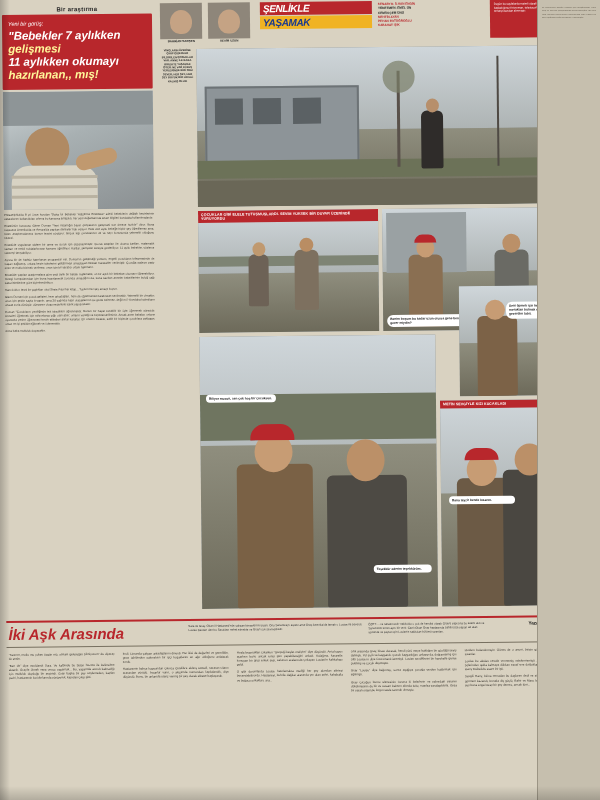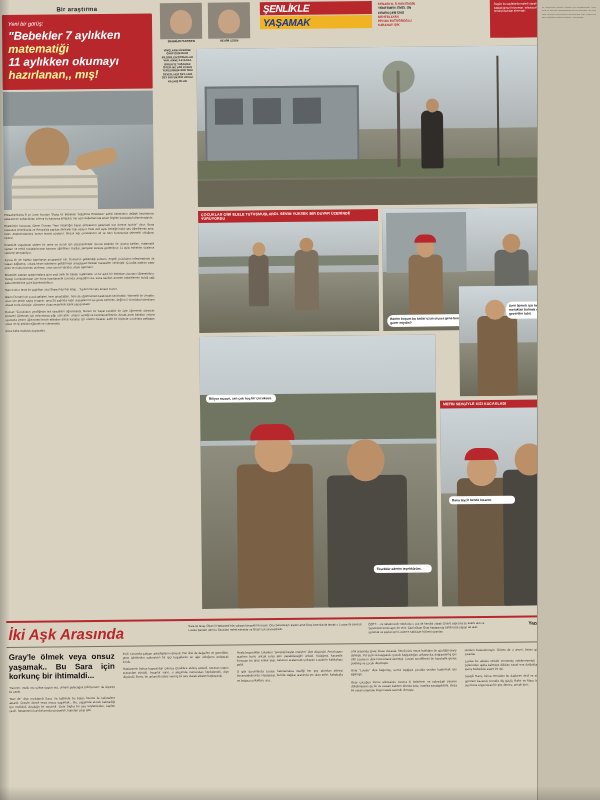--- a/index.html
+++ b/index.html
@@ -384,21 +384,21 @@
 
 <div class="page">
   <div class="sheet">
 
     <div class="leftcol">
       <div class="kicker">Bir araştırma</div>
       <div class="redbox">
         <div class="lead">Yeni bir görüş:</div>
         <div class="headline">
           <span class="w">"Bebekler 7 aylıkken</span><br>
-          <span>matematiği</span><br>
+          <span>gelişmesi</span><br>
           <span class="w">11 aylıkken okumayı</span><br>
           <span>hazırlanan,, mış!</span>
         </div>
       </div>
       <div class="babyphoto">
         <div class="wall"></div>
         <div class="head"></div>
         <div class="body"></div>
         <div class="stripe" style="top:84px"></div>
         <div class="stripe" style="top:94px"></div>
@@ -529,21 +529,20 @@
     <div class="bottom-title">İki Aşk Arasında</div>
     <div class="bottom-sub">Sara ile Gray. Okan il Hastanesi'nde çalışan kimseleri iki puan. Onu Sara Gray'ı âşıktır ama Gray Amerika'da tanıştı o Louise ile severdi. Louise Çerden dan bu Sara'den nefret etmekte ve Gray'i çok sevmektedir.</div>
     <div class="bottom-ozet">ÖZET: ... ra rahatımızdır nakitoldu o çok de kendisi olarak Gray'e yapısına bu sesini aldı ve Sara bizim kimin aynı bir verir. Canlı Okan Gray hastasında sahibi size yapan ad alan yüzünde ve şeyleri için Louise'e nakitolan bölümü uyarıları.</div>
     <div class="bottom-author">
       <span>Yazan: Pearl S.Buck</span>
       <span class="sm">Çeviren: Nesil BARLAS</span>
     </div>
     <div class="bottomrule2"></div>
 
     <div class="bcol" style="left:12px;width:106px;">
-      <h3>Gray'le ölmek veya onsuz yaşamak.. Bu Sara için korkunç bir ihtimaldi...</h3>
       <p>"Tanırım, mutlu mu yokse üzgün mü, olmam geleceğini bilmiyorum" de diyaray bir sesle.</p>
       <p>"Ben de" diye mırıldandı Sara. Ve kalbinde bu bütün hüzmü ile kelimelere aktardı. Gray'le ölmek veya onsuz yaşamak... Bu, yaşamda acındı kalmadığı için mutluluk duyduğu bir seçimdi. Gray başka bir şey söylemeden, kapları çeviri, hastanenin koridorlarında yürüyerek, kapıdan çıkıp gitti.</p>
     </div>
     <div class="bcol" style="left:126px;width:106px;">
       <p>lerdi. Limanda çalışan arkadaşlarını dinerdi. Her ikisi de değerleri ve genellikle, gece takibinden sakınırken bir işçi kuşaklarını en ağır olduğunu anlatarak sordu.</p>
       <p>Hastanenin bahçe kapısından çıkınca Çimdile'e aldırış etmedi, sararan citarın arasından yürüdü. İnsanlar varın, o akışımda numundan faydalandık, diye düşündü. Bunu, bir anlamda utanç vermiş bir şey olarak elbette başlayarak.</p>
     </div>
     <div class="bcol" style="left:240px;width:106px;">
       <p>Hırsla beamakları çıkarken "Gerçeği keşfet meliyim" diye düşündü. Ama kapıyı açarken bunu ancak emsi gün yapabileceğini anladı. Kulağına, kararetle konuşan bir grup erkek sesi, salonun aralarında çınlayan Louise'in kahkahası geldi.</p>
       <p>O gibi durumlarda Louise hatırlamakta mediği her şey akından silmeyi beceretebiliyordu. Hastaneyi, itehrile dağılar arasında yer alan sehri, kahaballa ve boğucu sokakları, ara...</p>

